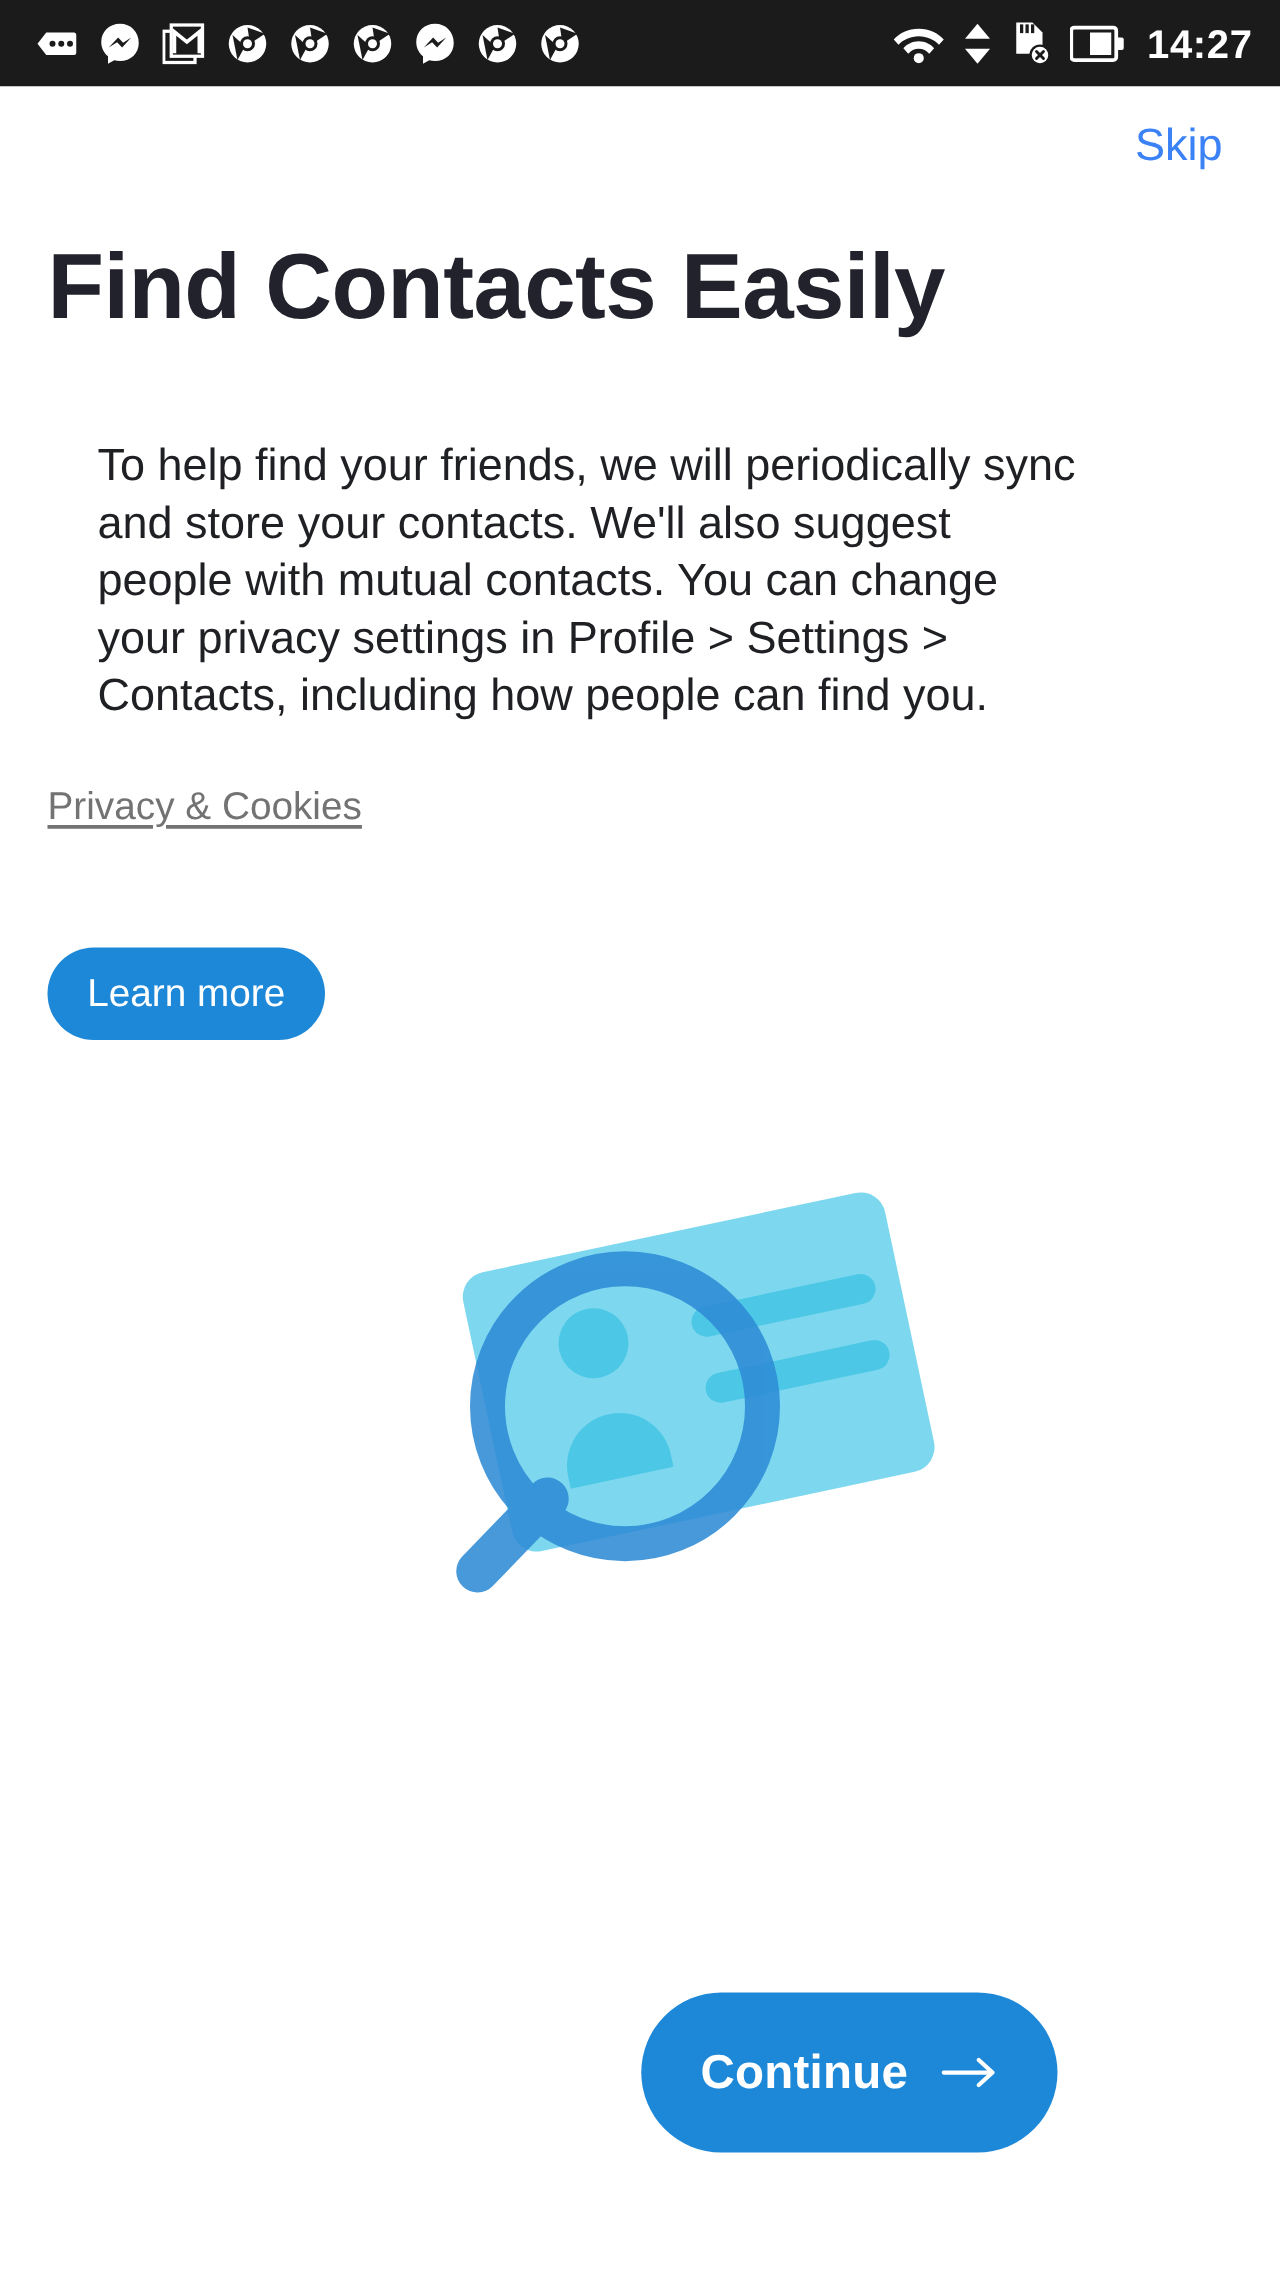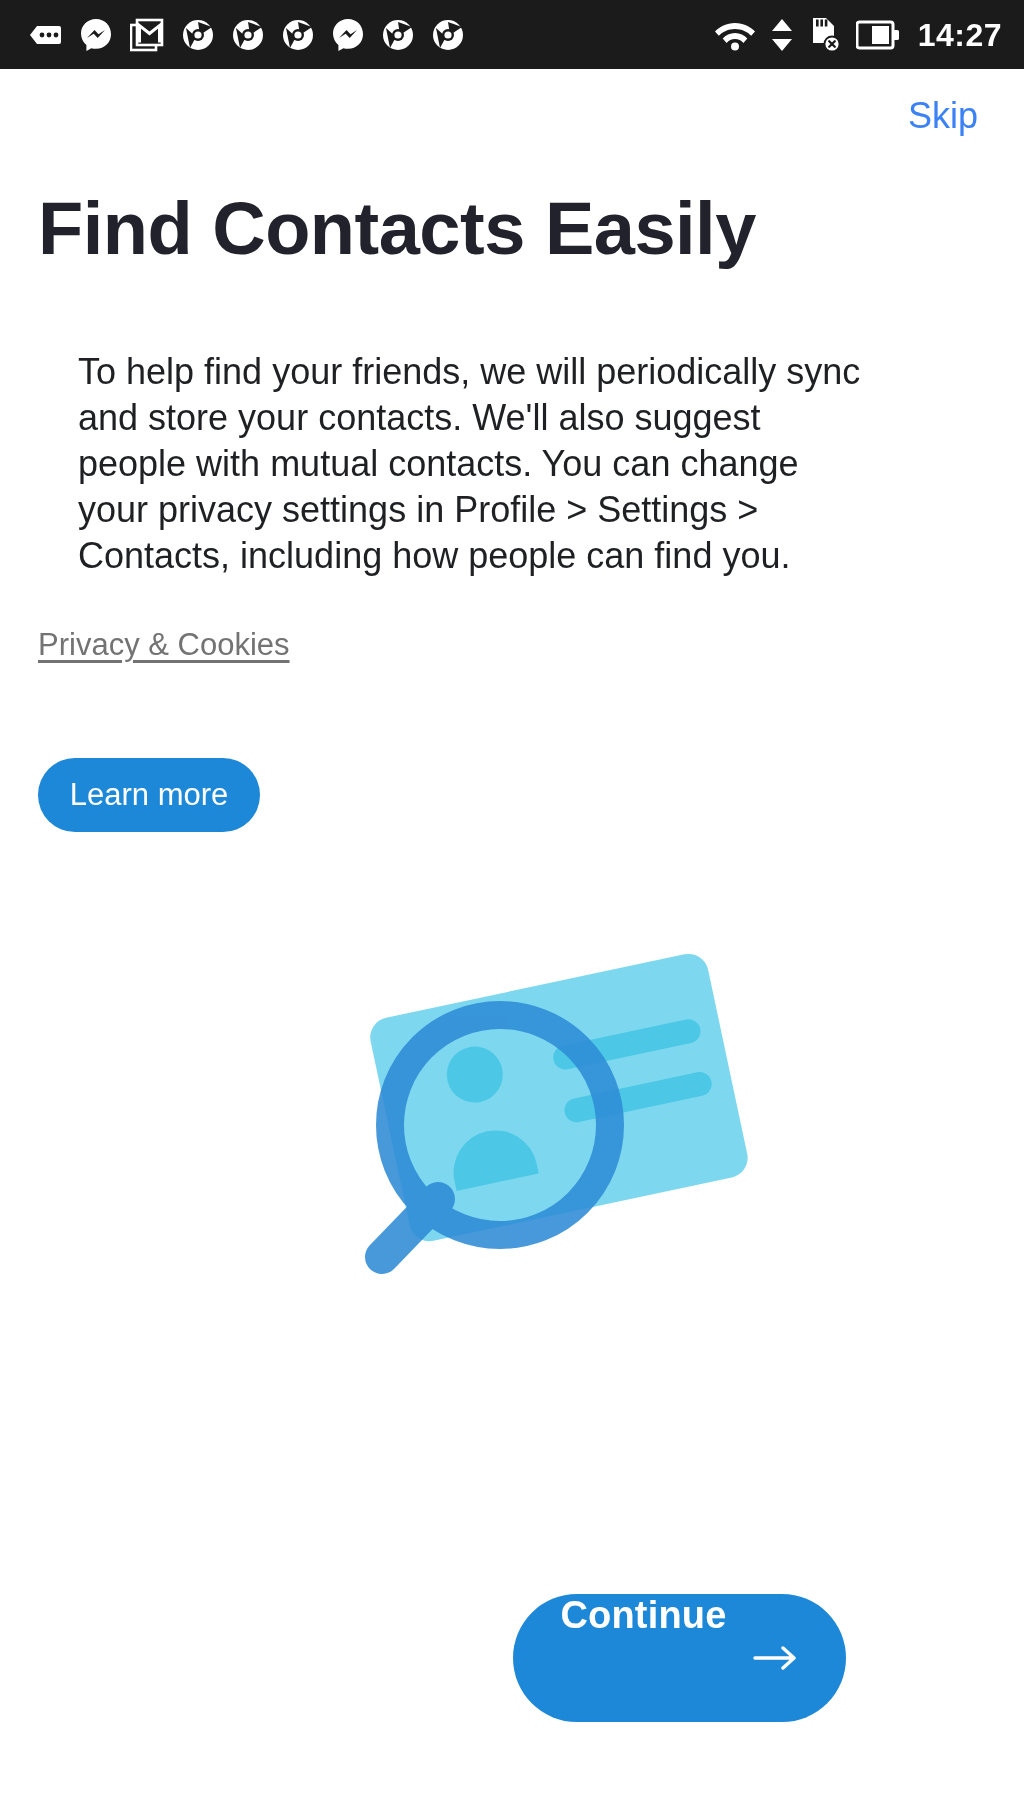--- a/index.html
+++ b/index.html
@@ -81,21 +81,21 @@
     display:flex; align-items:center; justify-content:center;
   }
   .illo{ display:block; }
 
   
   .continue{
     position:absolute; left:513px; top:1594px;
     width:333px; height:128px;
     background:#1e88d8; border:none; border-radius:64px;
     color:#ffffff; cursor:pointer;
-    display:flex; justify-content:center; gap:26px;
+    display:flex; align-items:center; justify-content:center; gap:26px;
     font-family:"Liberation Sans", sans-serif;
   }
   .continue-label{ font-size:38px; font-weight:700; letter-spacing:0.2px; }
   .continue-arrow{ display:flex; align-items:center; }
 </style>
 </head>
 <body>
 
 <div class="statusbar">
   <div class="sb-left">

